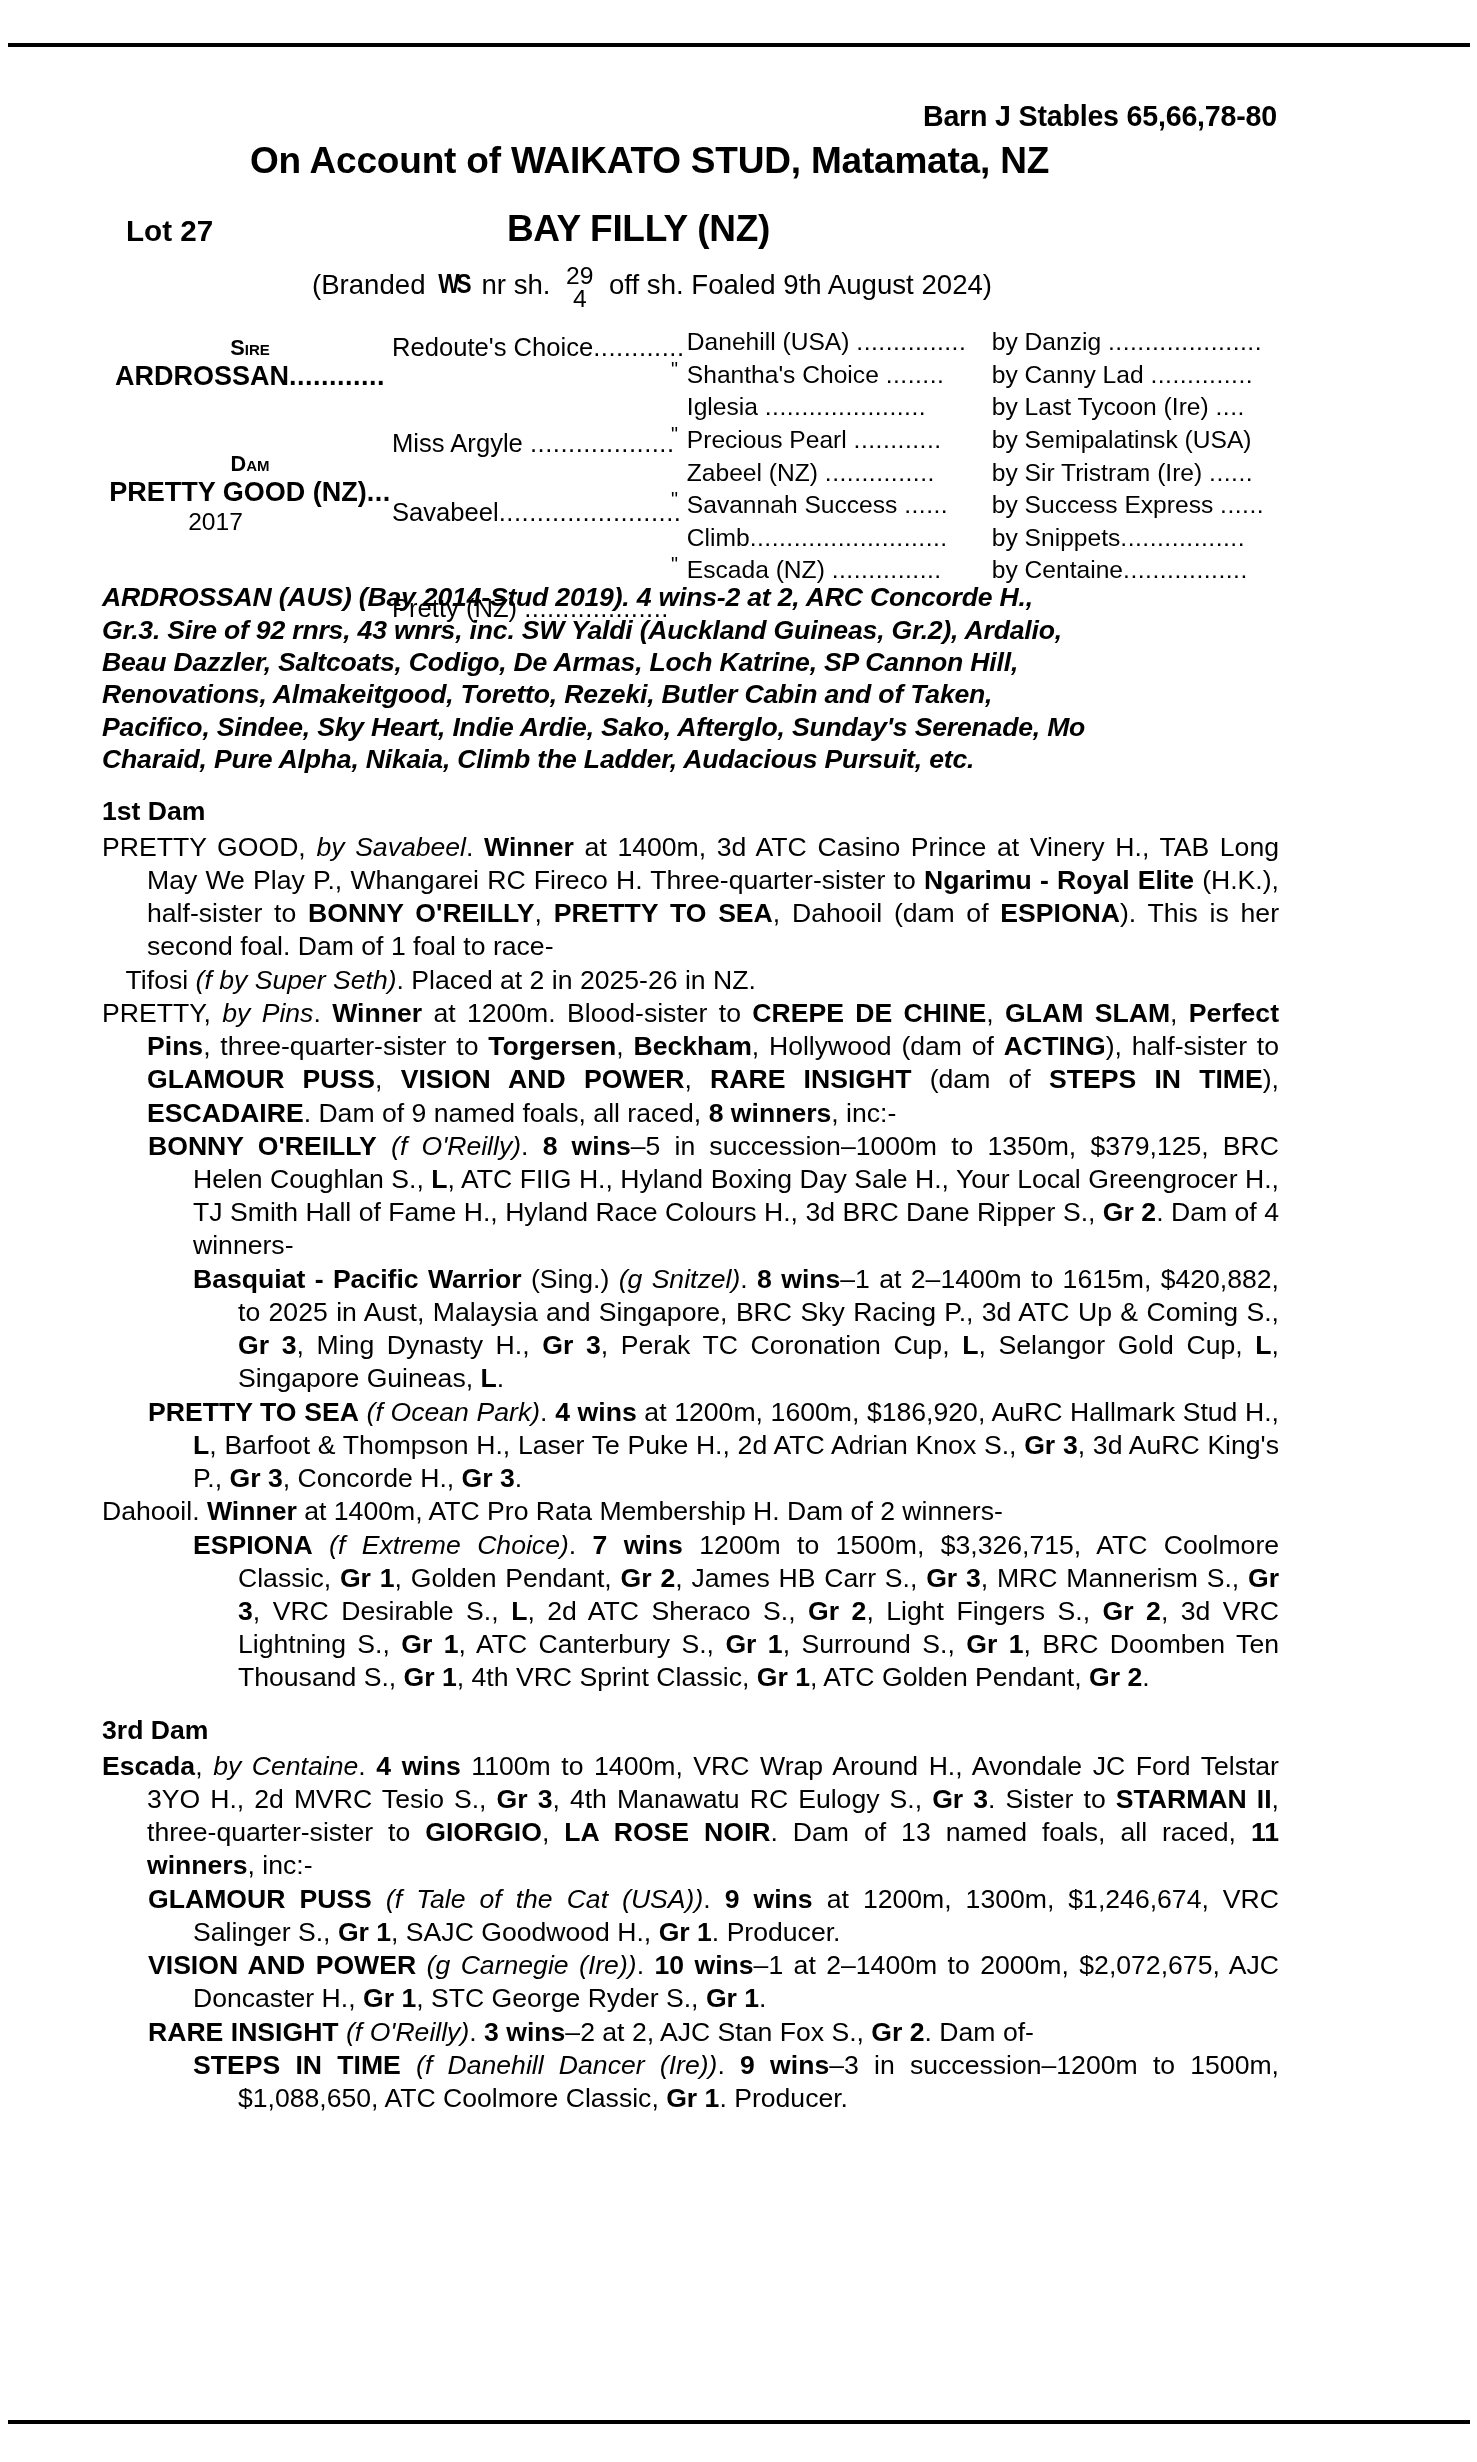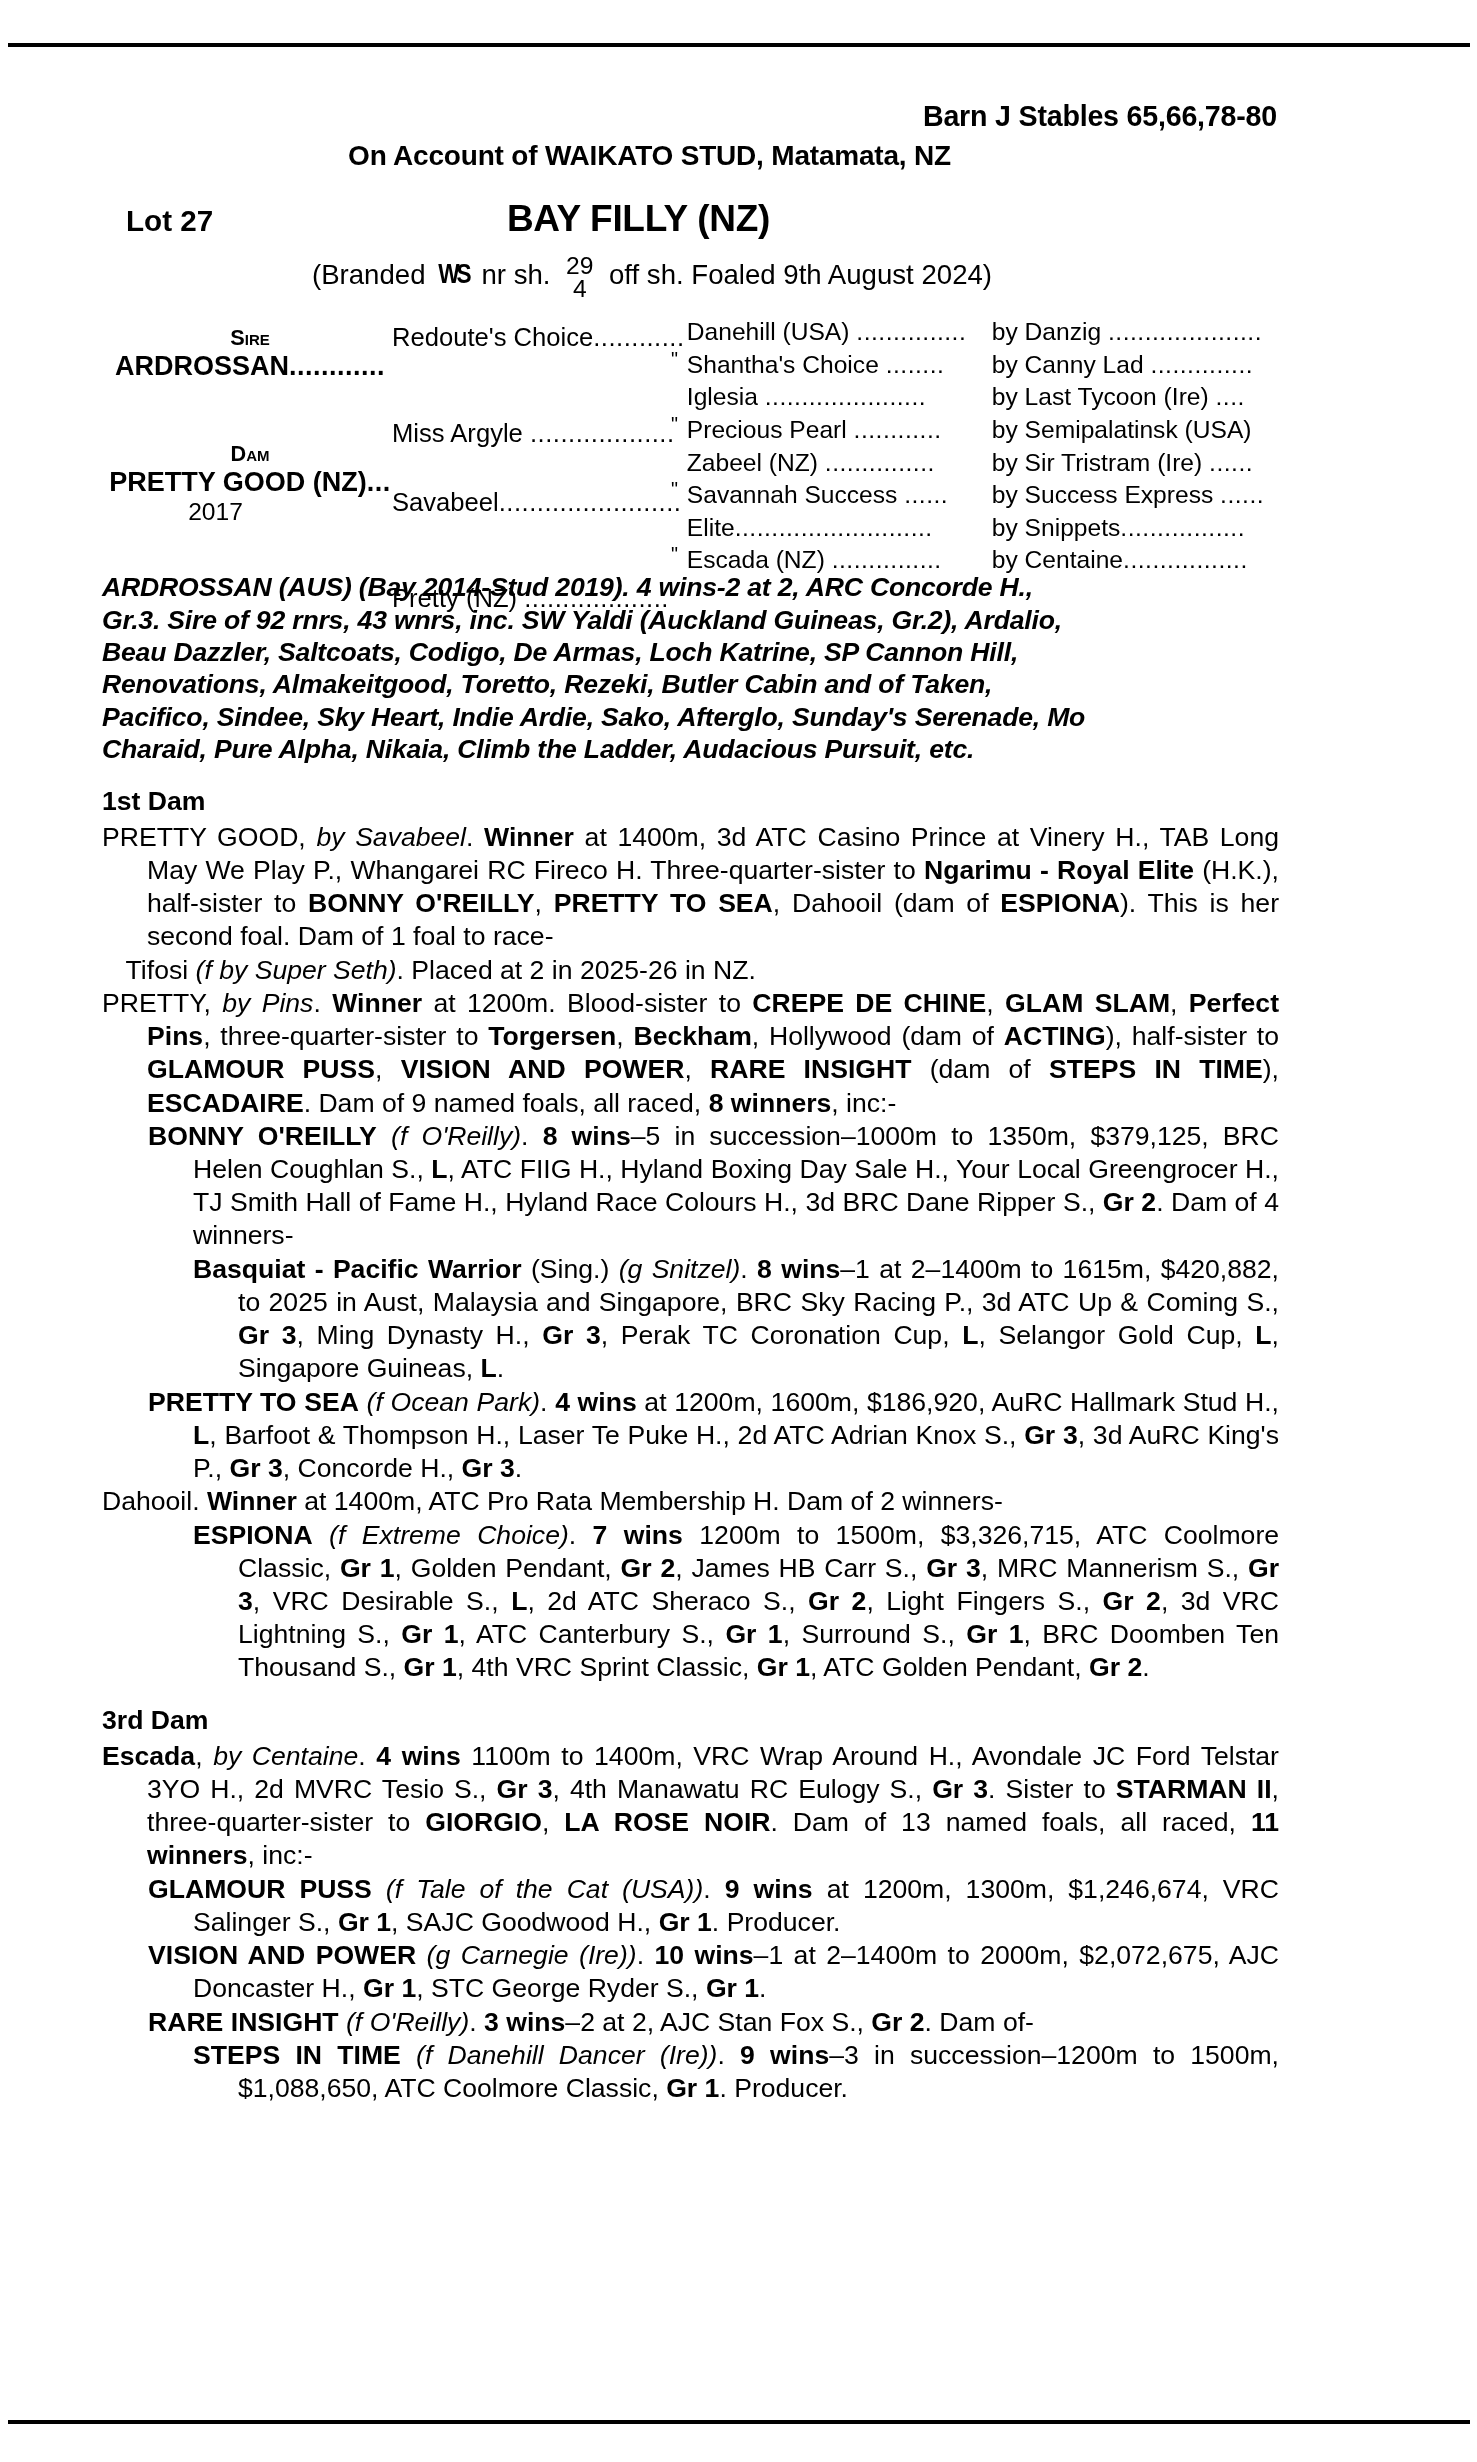--- a/index.html
+++ b/index.html
@@ -35,21 +35,21 @@
     text-align: right;
     padding-right: 81px;
     font-weight: bold;
     font-size: 28.6px;
     letter-spacing: -0.2px;
     margin-top: 41px;
   }
   .account-line {
     text-align: center;
     font-weight: bold;
-    font-size: 28px;
+    font-size: 37px;
     margin-top: 6.9px;
     letter-spacing: -0.2px;
     padding-right: 59px;
   }
   .title-row {
     position: relative;
     margin-top: 26px;
     height: 45px;
   }
   .lot-label {
@@ -261,21 +261,21 @@
           <span class="gp-name"><span>Zabeel (NZ)</span> <span class="dots">...............</span></span>
           <span class="gp-by"><span>by Sir Tristram (Ire)</span> <span class="dots">......</span></span>
         </div>
         <div class="gp-row">
           <span class="gp-tick">"</span>
           <span class="gp-name"><span>Savannah Success</span> <span class="dots">......</span></span>
           <span class="gp-by"><span>by Success Express</span> <span class="dots">......</span></span>
         </div>
         <div class="gp-row">
           <span class="gp-tick"></span>
-          <span class="gp-name"><span>Elite</span><span class="dots">...........................</span></span>
+          <span class="gp-name"><span>Climb</span><span class="dots">...........................</span></span>
           <span class="gp-by"><span>by Snippets</span><span class="dots">.................</span></span>
         </div>
         <div class="gp-row">
           <span class="gp-tick">"</span>
           <span class="gp-name"><span>Escada (NZ)</span> <span class="dots">...............</span></span>
           <span class="gp-by"><span>by Centaine</span><span class="dots">.................</span></span>
         </div>
       </div>
     </div>
 

